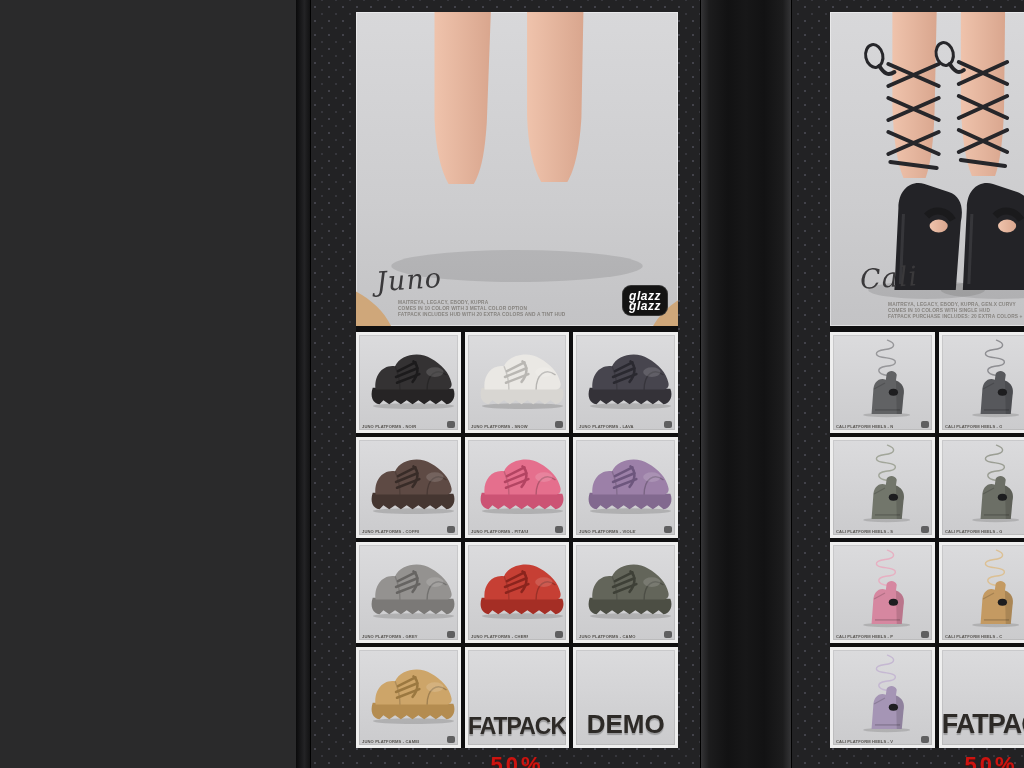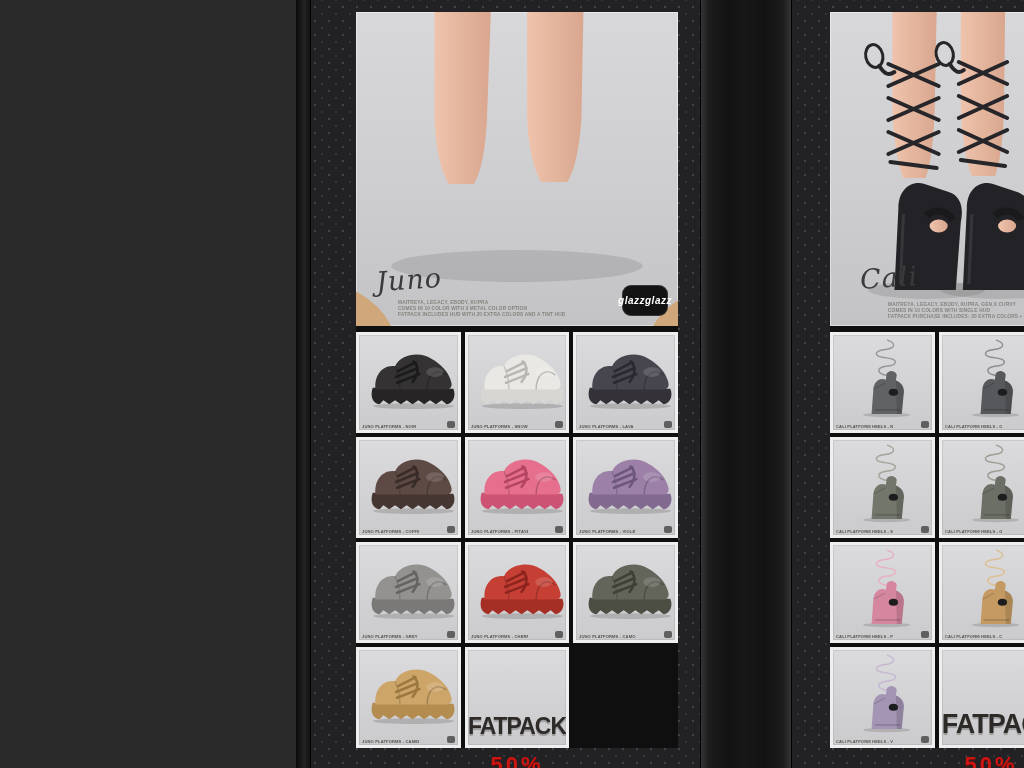--- a/index.html
+++ b/index.html
@@ -40,22 +40,22 @@
     position:absolute;font-family:"DejaVu Serif", serif;font-style:italic;
     font-size:27px;color:#3a393b;transform:rotate(-4deg);letter-spacing:1px;
   }
   .caption{
     position:absolute;font-size:6.5px;line-height:7.6px;color:#86837f;
     font-weight:bold;letter-spacing:.2px;transform:scale(.74);transform-origin:left top;
     white-space:nowrap;
   }
   .logo-badge{
     position:absolute;right:10px;top:273px;width:46px;height:31px;background:#131313;
-    border-radius:9px;display:flex;flex-direction:row;align-items:center;justify-content:center;
-    color:#fff;font-weight:bold;font-style:italic;font-size:10px;line-height:10px;letter-spacing:.5px;
+    border-radius:9px;display:flex;flex-direction:column;align-items:center;justify-content:center;
+    color:#fff;font-weight:bold;font-style:italic;font-size:12px;line-height:10px;letter-spacing:.5px;
     box-shadow:inset 0 0 0 1px rgba(255,255,255,0.15);
   }
   .vendor-grid{display:grid;grid-template-columns:repeat(3,1fr);gap:4px;}
   .vendor-grid.two-col{grid-template-columns:104.7px 104.7px;}
   .cell{
     position:relative;height:101px;box-sizing:border-box;overflow:hidden;
     background:linear-gradient(180deg,#dbdbdd,#cbcbcd);
     border:3px solid #efefef;box-shadow:inset 0 0 0 1px rgba(0,0,0,0.08);
   }
   .cell-art{position:absolute;left:4px;right:4px;top:7px;height:68px;}
@@ -212,20 +212,23 @@
     </div>
     <div class="cell" style="--c: #cda569; --s: #b48c50; --l: #9b7840;">
       <svg class="cell-art" viewBox="0 0 100 70">
           <use href="#juno-shoe"></use>
         </svg>
       <div class="cell-label">JUNO PLATFORMS - CAMEL</div>
       <span class="mini-stamp"></span>
     </div>
     <div class="cell">
       <div class="big-word fat">FATPACK</div>
+    </div>
+    <div class="cell">
+      <div class="big-word demo">DEMO</div>
     </div>
   </div>
 </div>
 
 <div class="vendor" style="left:830px;">
   <div class="vendor-main" style="--c: #232327; --strap: #26262a; --skin1: #efc3ac; --skin2: #d9a68e;">
     <svg class="main-art" viewBox="0 0 320 314" preserveAspectRatio="none">
       <defs>
         <linearGradient id="skinG2" x1="0" y1="0" x2="1" y2="0">
           <stop offset="0" style="stop-color:var(--skin1,#efc3ac)"></stop>

